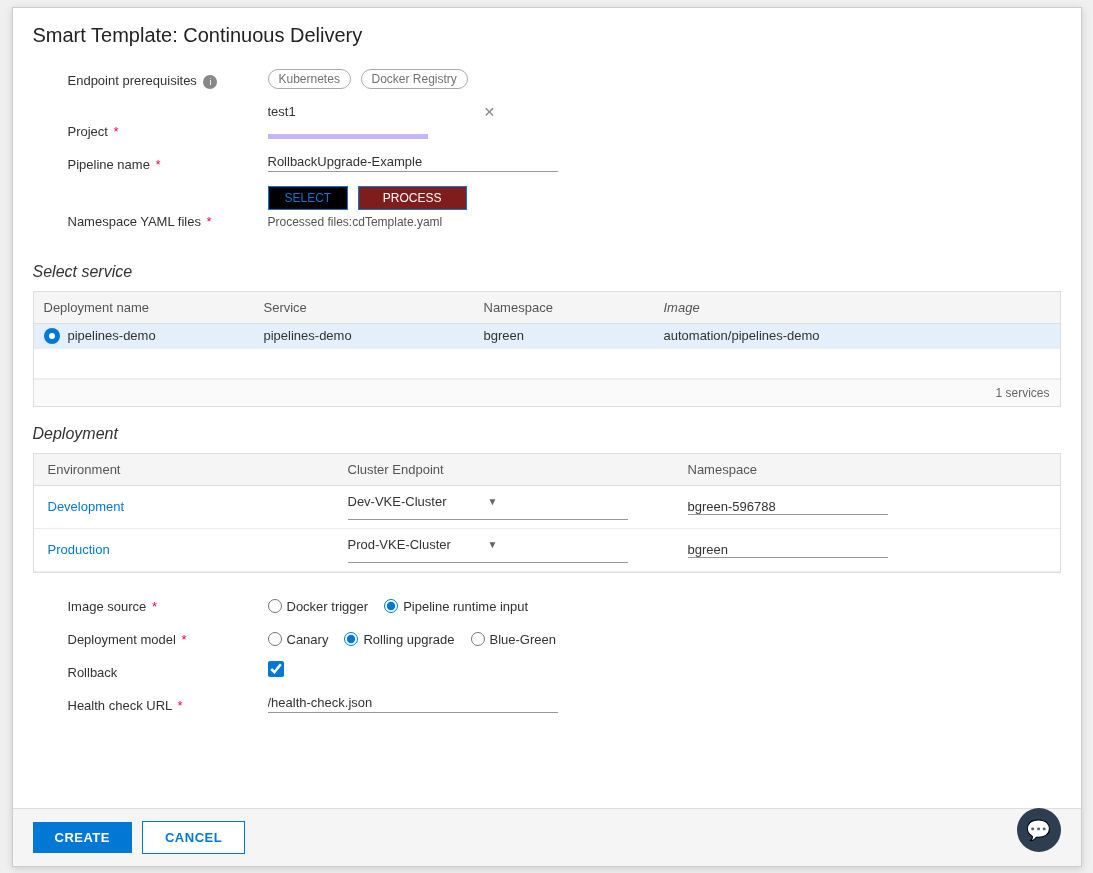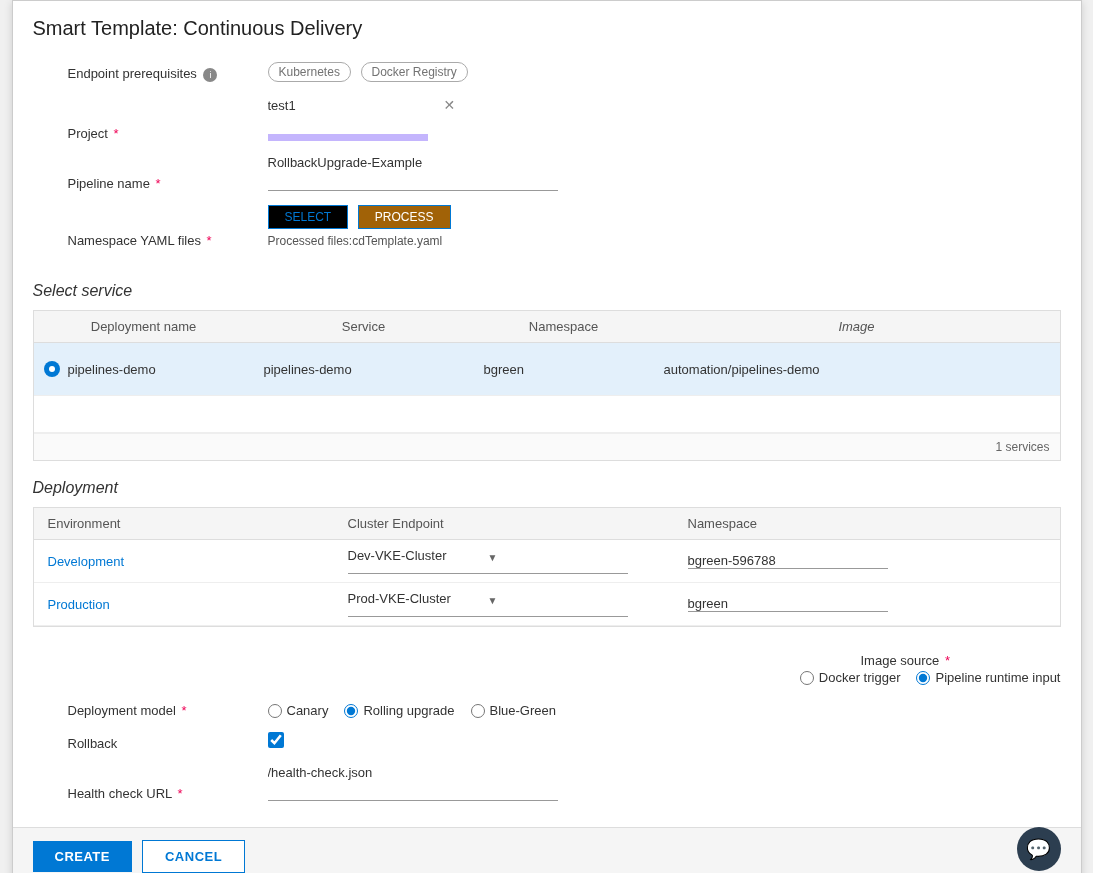--- a/index.html
+++ b/index.html
@@ -69,23 +69,24 @@
       border: 1px solid #aaa;
       border-radius: 12px;
       padding: 2px 10px;
       font-size: 12px;
       color: #737373;
       margin-right: 6px;
     }
     .input-with-clear {
       display: flex;
       align-items: center;
-      border-bottom: 7px solid #c4b5fd;
+      border-bottom: 5px solid #c4b5fd;
       width: 160px;
-      padding-bottom: 20px;
+      padding-bottom: 13px;
+      gap: 40px;
     }
     .input-with-clear input {
       border: none;
       outline: none;
       font-size: 13px;
       flex: 1;
       color: #333;
     }
     .clear-btn {
       cursor: pointer;
@@ -97,21 +98,21 @@
       width: 18px;
       height: 18px;
     }
     .text-input-underline {
       border: none;
       border-bottom: 1px solid #999;
       outline: none;
       font-size: 13px;
       color: #333;
       width: 290px;
-      padding-bottom: 20px;
+      padding-bottom: 2px;
     }
     .checkbox-group {
       display: flex;
       align-items: center;
       gap: 14px;
       padding-top: 2px;
     }
     .checkbox-item {
       display: flex;
       align-items: center;
@@ -127,24 +128,24 @@
     .btn-select {
       background: #000000;
       border: 1px solid #0078d4;
       color: #0078d4;
       padding: 4px 16px;
       font-size: 12px;
       cursor: pointer;
       margin-right: 6px;
     }
     .btn-process {
-      background: #a16207;
+      background: #7f1d1d;
       border: 1px solid #0078d4;
       color: #fff;
-      padding: 4px 16px;
+      padding: 4px 24px;
       font-size: 12px;
       cursor: pointer;
     }
     .processed-files {
       font-size: 12px;
       color: #555;
       margin-top: 5px;
     }
     .section-title {
       font-size: 16px;
@@ -157,28 +158,28 @@
       margin: 0 20px;
       border: 1px solid #ddd;
     }
     .service-table {
       width: 100%;
       border-collapse: collapse;
       font-size: 13px;
     }
     .service-table th {
       background: #f5f5f5;
-      text-align: center;
+      text-align: left;
       padding: 8px 10px;
       font-weight: normal;
       color: #555;
       border-bottom: 1px solid #ddd;
     }
     .service-table td {
-      padding: 18px 10px;
+      padding: 4px 10px;
       border-bottom: 1px solid #eee;
       color: #333;
     }
     .service-table tr.selected td {
       background: #e3f0fb;
     }
     .radio-dot {
       width: 16px;
       height: 16px;
       border-radius: 50%;
@@ -221,21 +222,21 @@
     .deployment-table td {
       padding: 8px 14px;
       border-bottom: 1px solid #eee;
       color: #333;
     }
     .deployment-table td:first-child {
       color: #0078d4;
     }
     .select-with-arrow {
       display: flex;
-      align-items: flex-end;
+      align-items: center;
       border-bottom: 1px solid #999;
       width: 280px;
       padding-bottom: 10px;
       cursor: pointer;
     }
     .select-with-arrow span {
       flex: 1;
       font-size: 13px;
       color: #333;
     }
@@ -451,21 +452,21 @@
           </td>
           <td>
             <input type="text" class="namespace-input" value="bgreen" style="">
           </td>
         </tr>
       </tbody>
     </table>
   </div>
 
   <div class="form-area">
-    <div class="form-row" style="margin-top:12px;flex-direction:column;">
+    <div class="form-row" style="margin-top:12px;">
       <div class="form-label">
         <span>Image source</span>
         <span class="required">*</span>
       </div>
       <div class="form-control-area">
         <div class="radio-group">
           <label class="radio-item">
             <input type="radio" name="image_source" style="">
             <span>Docker trigger</span>
           </label>

